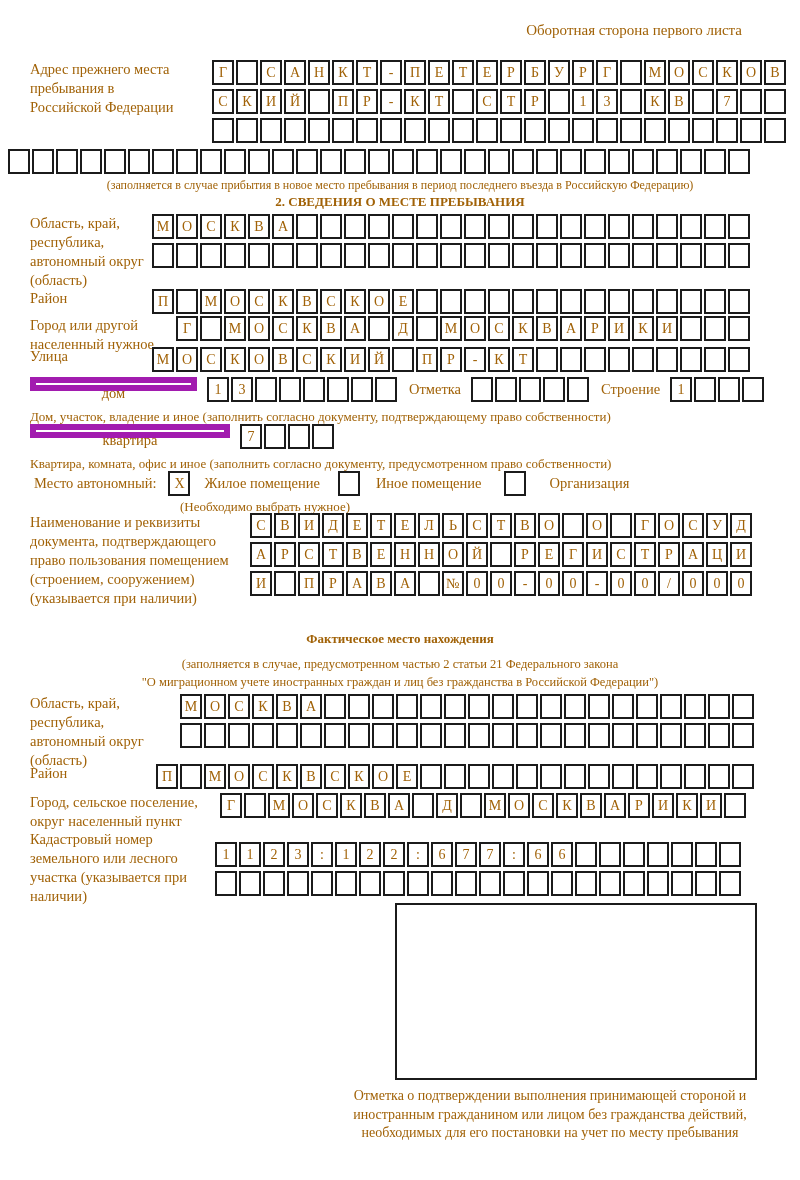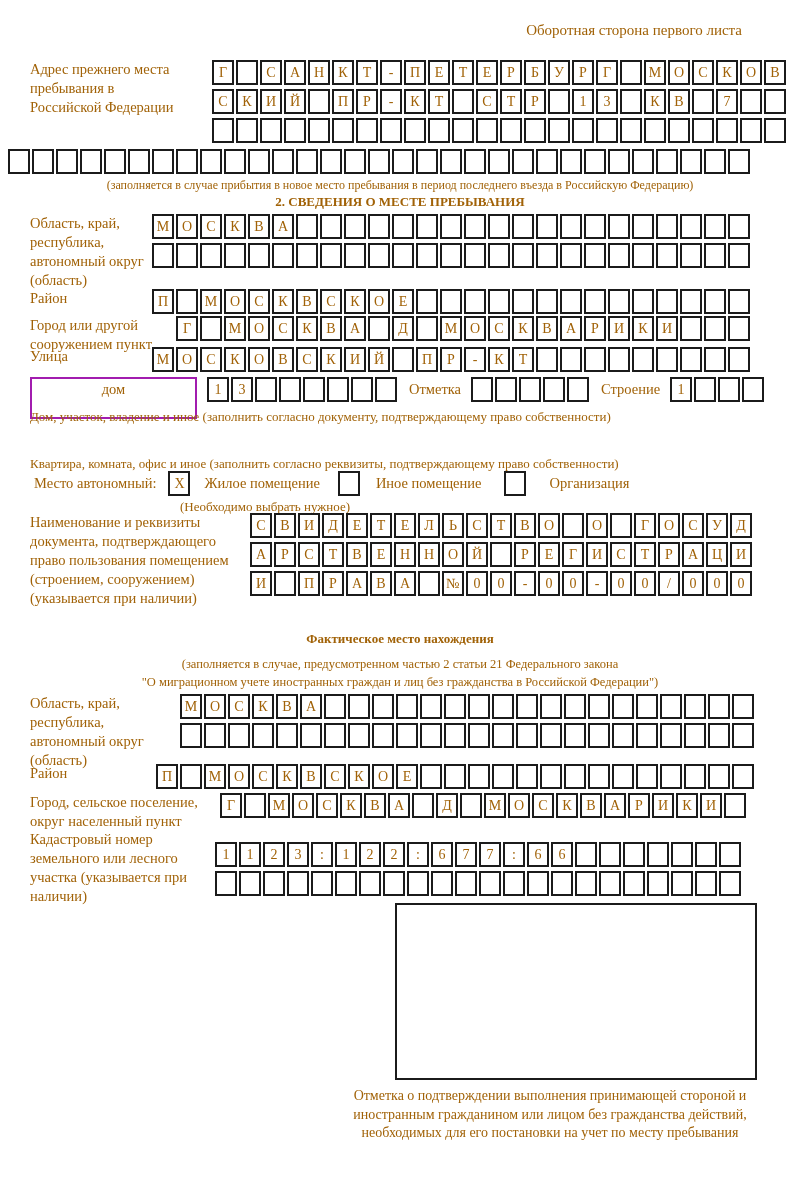--- a/index.html
+++ b/index.html
@@ -5,21 +5,21 @@
   html,body{margin:0;padding:0;background:#fff;}
   .page{position:relative;width:800px;height:1180px;background:#ffffff;color:#a16207;
         font-family:"Liberation Serif","DejaVu Serif",serif;overflow:hidden;}
   .abs{position:absolute;}
   .flexrow{display:flex;align-items:flex-start;}
   .label{font-size:14.5px;line-height:19px;flex:0 0 auto;}
   .cells{flex:0 0 auto;}
   .cellrow{white-space:nowrap;height:24px;margin-bottom:5px;}
   .cell{display:inline-block;box-sizing:border-box;width:22px;height:25px;border:2px solid #1b1b1b;
         margin-right:2px;font-size:14px;line-height:21px;text-align:center;vertical-align:top;background:#fff;}
-  .widebox{display:inline-block;box-sizing:border-box;height:42px;border:2px solid #a21caf;
+  .widebox{display:inline-block;box-sizing:border-box;height:14px;border:6px solid #a21caf;
         font-size:14.5px;line-height:21px;text-align:center;vertical-align:top;margin-right:6px;}
   .inlabel{display:inline-block;font-size:14.5px;line-height:25px;vertical-align:top;margin:0 6px;}
   .checkbox{display:inline-block;box-sizing:border-box;width:22px;height:25px;border:2px solid #1b1b1b;
         font-size:14px;line-height:21px;text-align:center;vertical-align:top;}
   .note{font-size:12px;line-height:16px;}
   .note13{font-size:13px;line-height:17px;text-align:right;}
   .center{left:0;width:800px;text-align:center;}
   .title{font-size:13px;font-weight:bold;}
   .hdr{font-size:15px;}
   .bigbox{box-sizing:border-box;border:2px solid #1b1b1b;background:#fff;}
@@ -52,40 +52,44 @@
       <div class="cellrow"><span class="cell"></span><span class="cell"></span><span class="cell"></span><span class="cell"></span><span class="cell"></span><span class="cell"></span><span class="cell"></span><span class="cell"></span><span class="cell"></span><span class="cell"></span><span class="cell"></span><span class="cell"></span><span class="cell"></span><span class="cell"></span><span class="cell"></span><span class="cell"></span><span class="cell"></span><span class="cell"></span><span class="cell"></span><span class="cell"></span><span class="cell"></span><span class="cell"></span><span class="cell"></span><span class="cell"></span><span class="cell"></span></div>
     </div>
   </div>
 
   <div class="abs flexrow" style="top:289px;left:30px;">
     <div class="label" style="width:122px;">Район</div>
     <div class="cellrow"><span class="cell">П</span><span class="cell"></span><span class="cell">М</span><span class="cell">О</span><span class="cell">С</span><span class="cell">К</span><span class="cell">В</span><span class="cell">С</span><span class="cell">К</span><span class="cell">О</span><span class="cell">Е</span><span class="cell"></span><span class="cell"></span><span class="cell"></span><span class="cell"></span><span class="cell"></span><span class="cell"></span><span class="cell"></span><span class="cell"></span><span class="cell"></span><span class="cell"></span><span class="cell"></span><span class="cell"></span><span class="cell"></span><span class="cell"></span></div>
   </div>
 
   <div class="abs flexrow" style="top:316px;left:30px;">
-    <div class="label" style="width:146px;">Город или другой сооружением пункт</div>
+    <div class="label" style="width:146px;">Город или другой населенный нужное</div>
     <div class="cellrow"><span class="cell">Г</span><span class="cell"></span><span class="cell">М</span><span class="cell">О</span><span class="cell">С</span><span class="cell">К</span><span class="cell">В</span><span class="cell">А</span><span class="cell"></span><span class="cell">Д</span><span class="cell"></span><span class="cell">М</span><span class="cell">О</span><span class="cell">С</span><span class="cell">К</span><span class="cell">В</span><span class="cell">А</span><span class="cell">Р</span><span class="cell">И</span><span class="cell">К</span><span class="cell">И</span><span class="cell"></span><span class="cell"></span><span class="cell"></span></div>
   </div>
 
   <div class="abs flexrow" style="top:347px;left:30px;">
     <div class="label" style="width:122px;">Улица</div>
     <div class="cellrow"><span class="cell">М</span><span class="cell">О</span><span class="cell">С</span><span class="cell">К</span><span class="cell">О</span><span class="cell">В</span><span class="cell">С</span><span class="cell">К</span><span class="cell">И</span><span class="cell">Й</span><span class="cell"></span><span class="cell">П</span><span class="cell">Р</span><span class="cell">-</span><span class="cell">К</span><span class="cell">Т</span><span class="cell"></span><span class="cell"></span><span class="cell"></span><span class="cell"></span><span class="cell"></span><span class="cell"></span><span class="cell"></span><span class="cell"></span><span class="cell"></span></div>
   </div>
 
   <div class="abs" style="top:377px;left:30px;white-space:nowrap;">
     <span class="widebox" style="width:167px;">дом</span>
     <span class="cellrow" style="display:inline-block;margin-bottom:0;"><span class="cell">1</span><span class="cell">3</span><span class="cell"></span><span class="cell"></span><span class="cell"></span><span class="cell"></span><span class="cell"></span><span class="cell"></span></span>
     <span class="inlabel">Отметка</span>
     <span class="cellrow" style="display:inline-block;margin-bottom:0;"><span class="cell"></span><span class="cell"></span><span class="cell"></span><span class="cell"></span><span class="cell"></span></span>
     <span class="inlabel">Строение</span>
     <span class="cellrow" style="display:inline-block;margin-bottom:0;"><span class="cell">1</span><span class="cell"></span><span class="cell"></span><span class="cell"></span></span>
   </div>
   <div class="abs note13" style="top:408px;left:30px;">Дом, участок, владение и иное (заполнить согласно документу, подтверждающему право собственности)</div>
 
-  <div class="abs note13" style="top:455px;left:30px;">Квартира, комната, офис и иное (заполнить согласно реквизиты, подтверждающему право собственности)</div>
+  <div class="abs" style="top:424px;left:30px;white-space:nowrap;">
+    <span class="widebox" style="width:200px;">квартира</span>
+    <span class="cellrow" style="display:inline-block;margin-bottom:0;"><span class="cell">7</span><span class="cell"></span><span class="cell"></span><span class="cell"></span></span>
+  </div>
+  <div class="abs note13" style="top:455px;left:30px;">Квартира, комната, офис и иное (заполнить согласно документу, предусмотренном право собственности)</div>
 
   <div class="abs" style="top:471px;left:34px;white-space:nowrap;">
     <span class="inlabel" style="margin:0 8px 0 0;">Место автономный:</span>
     <span class="checkbox">X</span>
     <span class="inlabel" style="margin:0 14px 0 10px;">Жилое помещение</span>
     <span class="checkbox"></span>
     <span class="inlabel" style="margin:0 18px 0 12px;">Иное помещение</span>
     <span class="checkbox"></span>
     <span class="inlabel" style="margin:0 0 0 20px;">Организация</span>
   </div>

